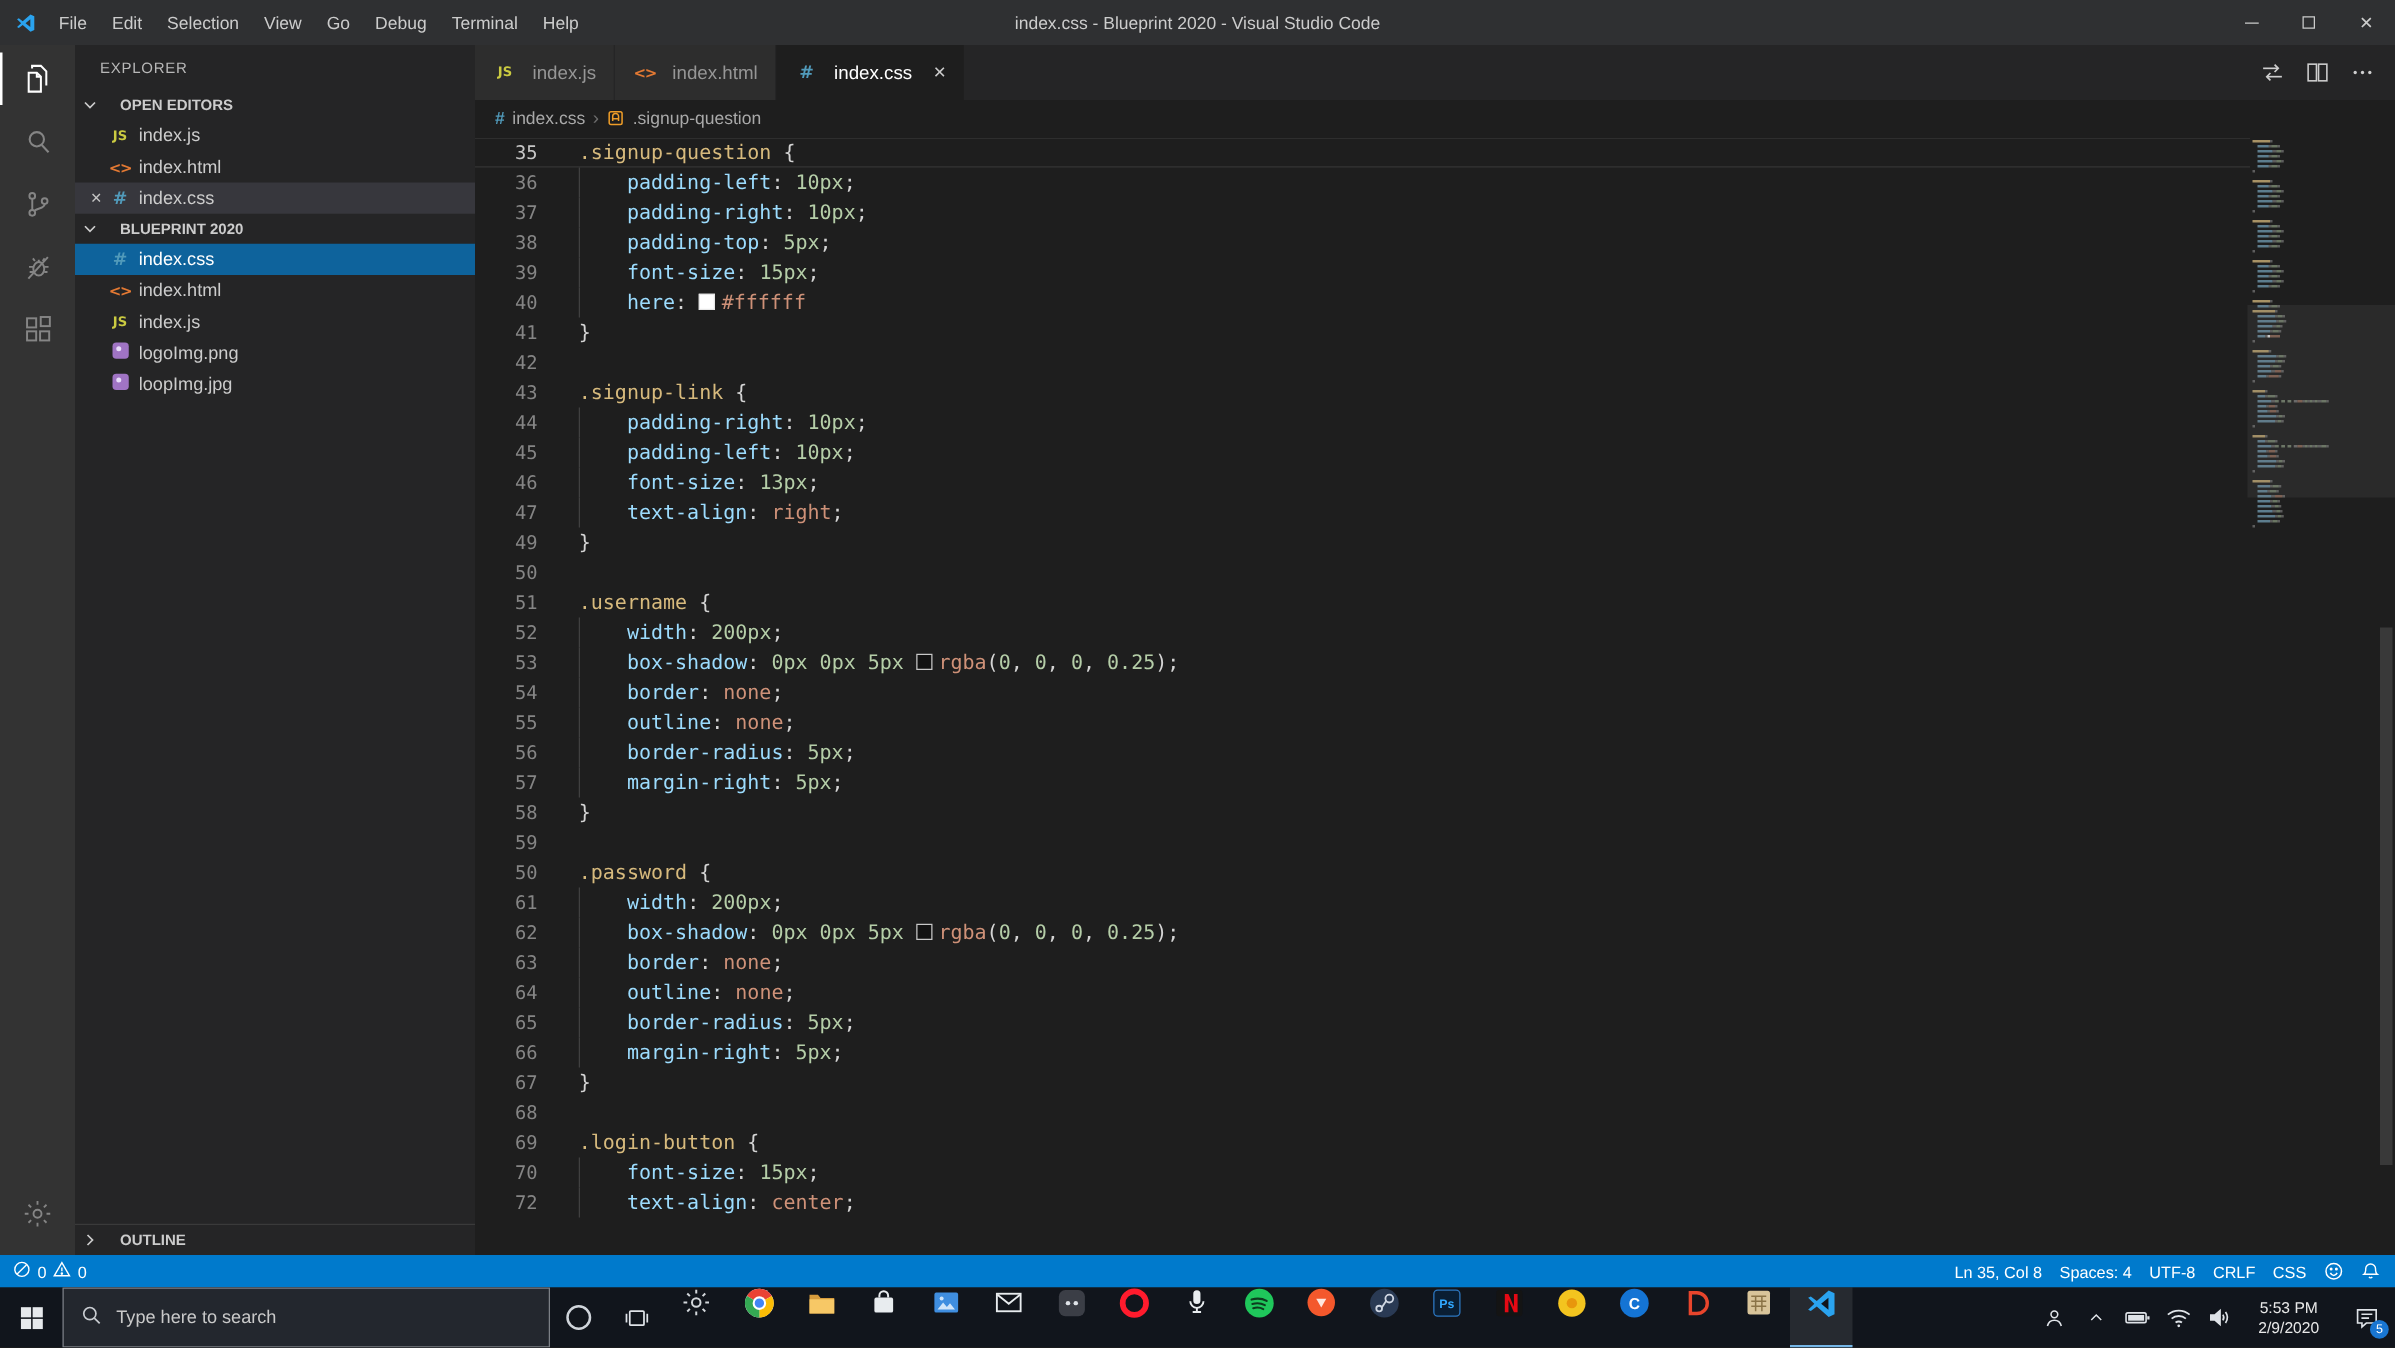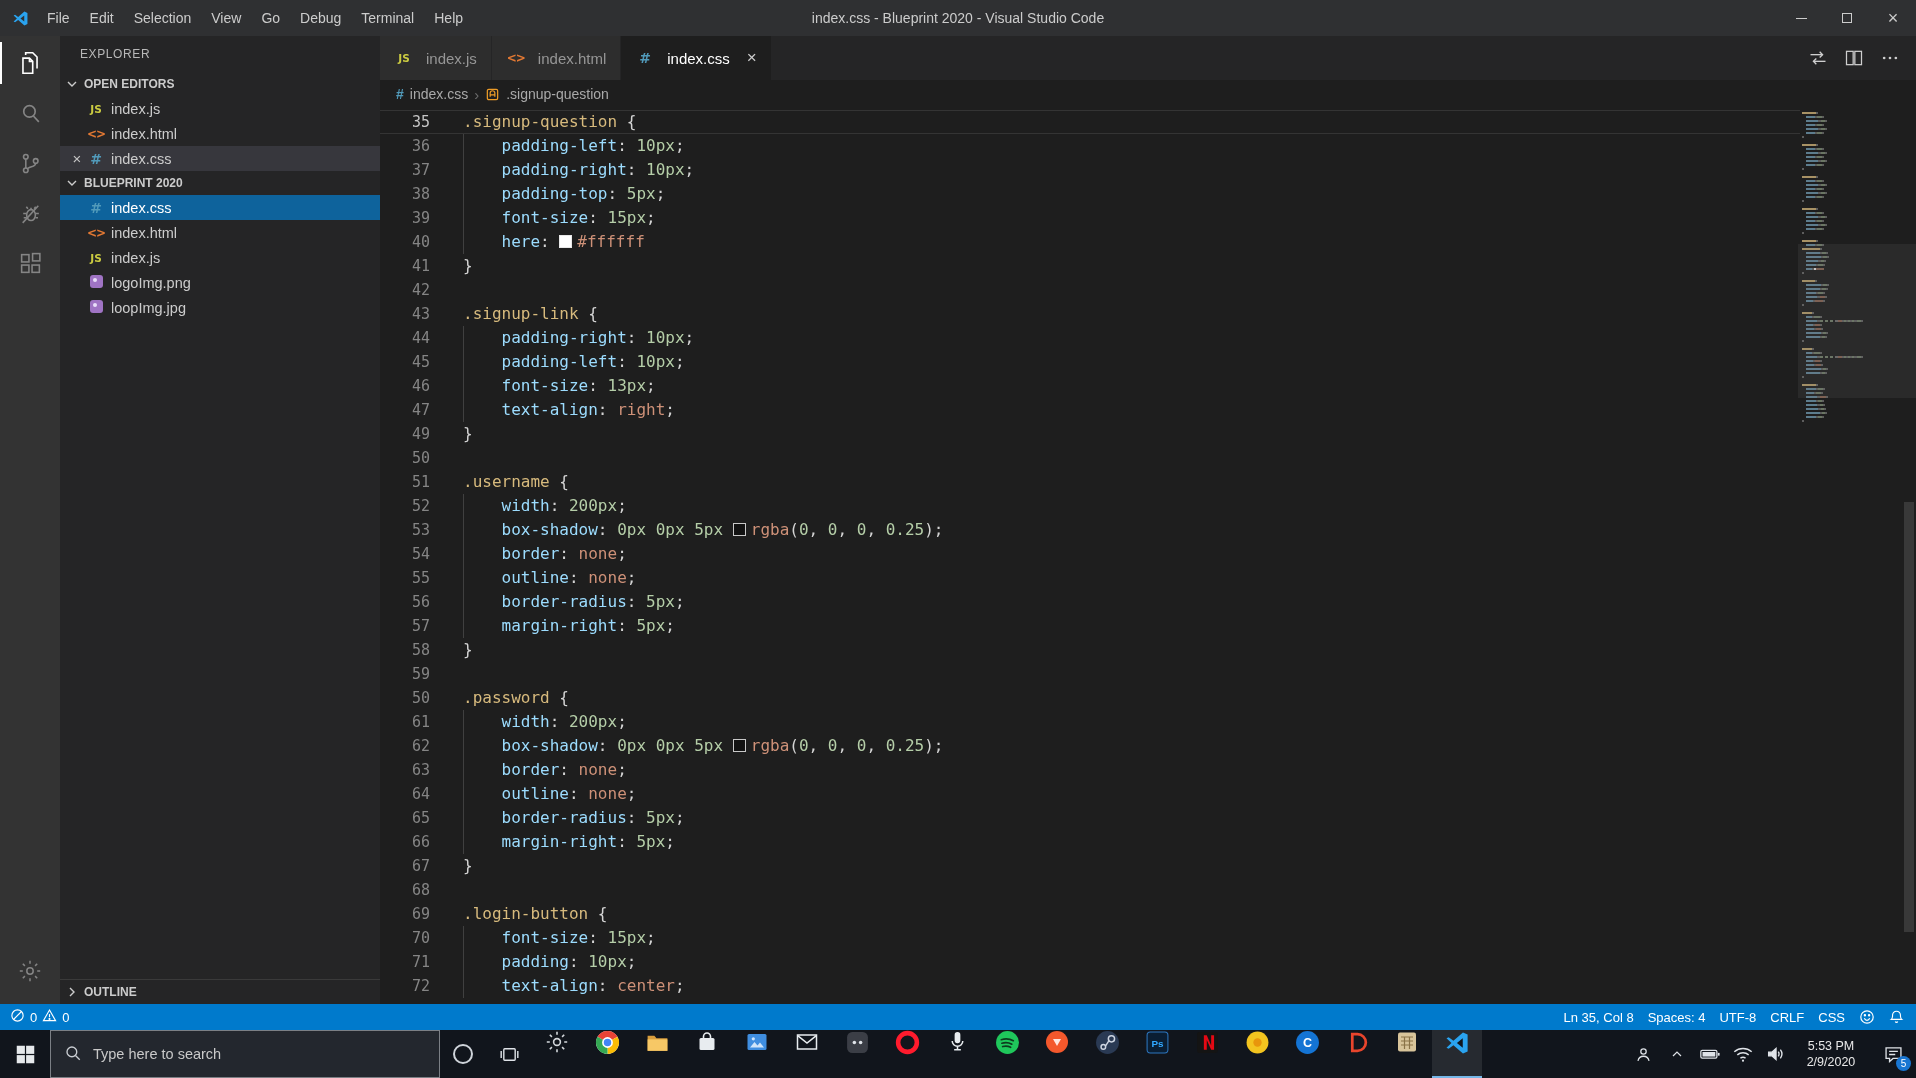--- a/index.html
+++ b/index.html
@@ -29,21 +29,21 @@
     color:#858585; position:relative; cursor:pointer; }
   .ab-item.active { color:#ffffff; }
   .ab-item.active::before { content:''; position:absolute; left:0; top:4px; bottom:4px; width:2px; background:#ffffff; }
   .ab-spacer { flex:1; }
   .ab-bottom { margin-bottom:8px; }
 
   .sidebar { width:320px; background:#252526; color:#cccccc; display:flex;
     flex-direction:column; flex:none; font-size:14.5px; }
   .sidebar-title { height:36px; line-height:36px; padding-left:20px; font-size:12px;
     letter-spacing:.6px; color:#b8b8b8; }
-  .section-header { height:24px; display:flex; align-items:center; gap:4px;
+  .section-header { height:24px; display:flex; align-items:center; gap:16px;
     font-weight:bold; font-size:12px; color:#cccccc; padding-left:4px; cursor:pointer; }
   .ex-row { height:25px; display:flex; align-items:center; cursor:pointer; }
   .ex-row.oe { padding-left:8px; }
   .ex-row.proj { padding-left:26px; }
   .ex-row .closer { width:18px; text-align:center; color:#c5c5c5; font-size:15px; flex:none; }
   .ex-row.selected { background:var(--select,#0e639c); color:#ffffff; }
   .ex-row.openactive { background:#37373d; }
   .fi { width:20px; text-align:center; margin-right:5px; flex:none; font-weight:bold;
     font-family:"DejaVu Sans","Liberation Sans",sans-serif; }
   .fi-js { color:#cbcb41; font-size:10.5px; }
@@ -462,24 +462,20 @@
               <span class="gutter">68</span>
               <span class="code-text"></span>
             </div>
             <div class="code-row">
               <span class="gutter">69</span>
               <span class="code-text"><span class="tok-sel">.login-button</span><span class="tok-pun"> {</span></span>
             </div>
             <div class="code-row">
               <span class="gutter">70</span>
               <span class="code-text"><span class="guide"></span><span class="tok-pun">    </span><span class="tok-prop">font-size</span><span class="tok-pun">: </span><span class="tok-num">15px</span><span class="tok-pun">;</span></span>
-            </div>
-            <div class="code-row">
-              <span class="gutter">71</span>
-              <span class="code-text"><span class="guide"></span><span class="tok-pun">    </span><span class="tok-prop">padding</span><span class="tok-pun">: </span><span class="tok-num">10px</span><span class="tok-pun">;</span></span>
             </div>
             <div class="code-row">
               <span class="gutter">72</span>
               <span class="code-text"><span class="guide"></span><span class="tok-pun">    </span><span class="tok-prop">text-align</span><span class="tok-pun">: </span><span class="tok-val">center</span><span class="tok-pun">;</span></span>
             </div>
           </div>
         <div class="minimap" id="minimap">
             <div class="mm-row">
               <span class="mm-seg" style="width: 14.3px; background: rgba(215, 186, 125, 0.75);"></span>
               <span class="mm-seg" style="width: 2.2px; background: rgba(212, 212, 212, 0.35);"></span>

